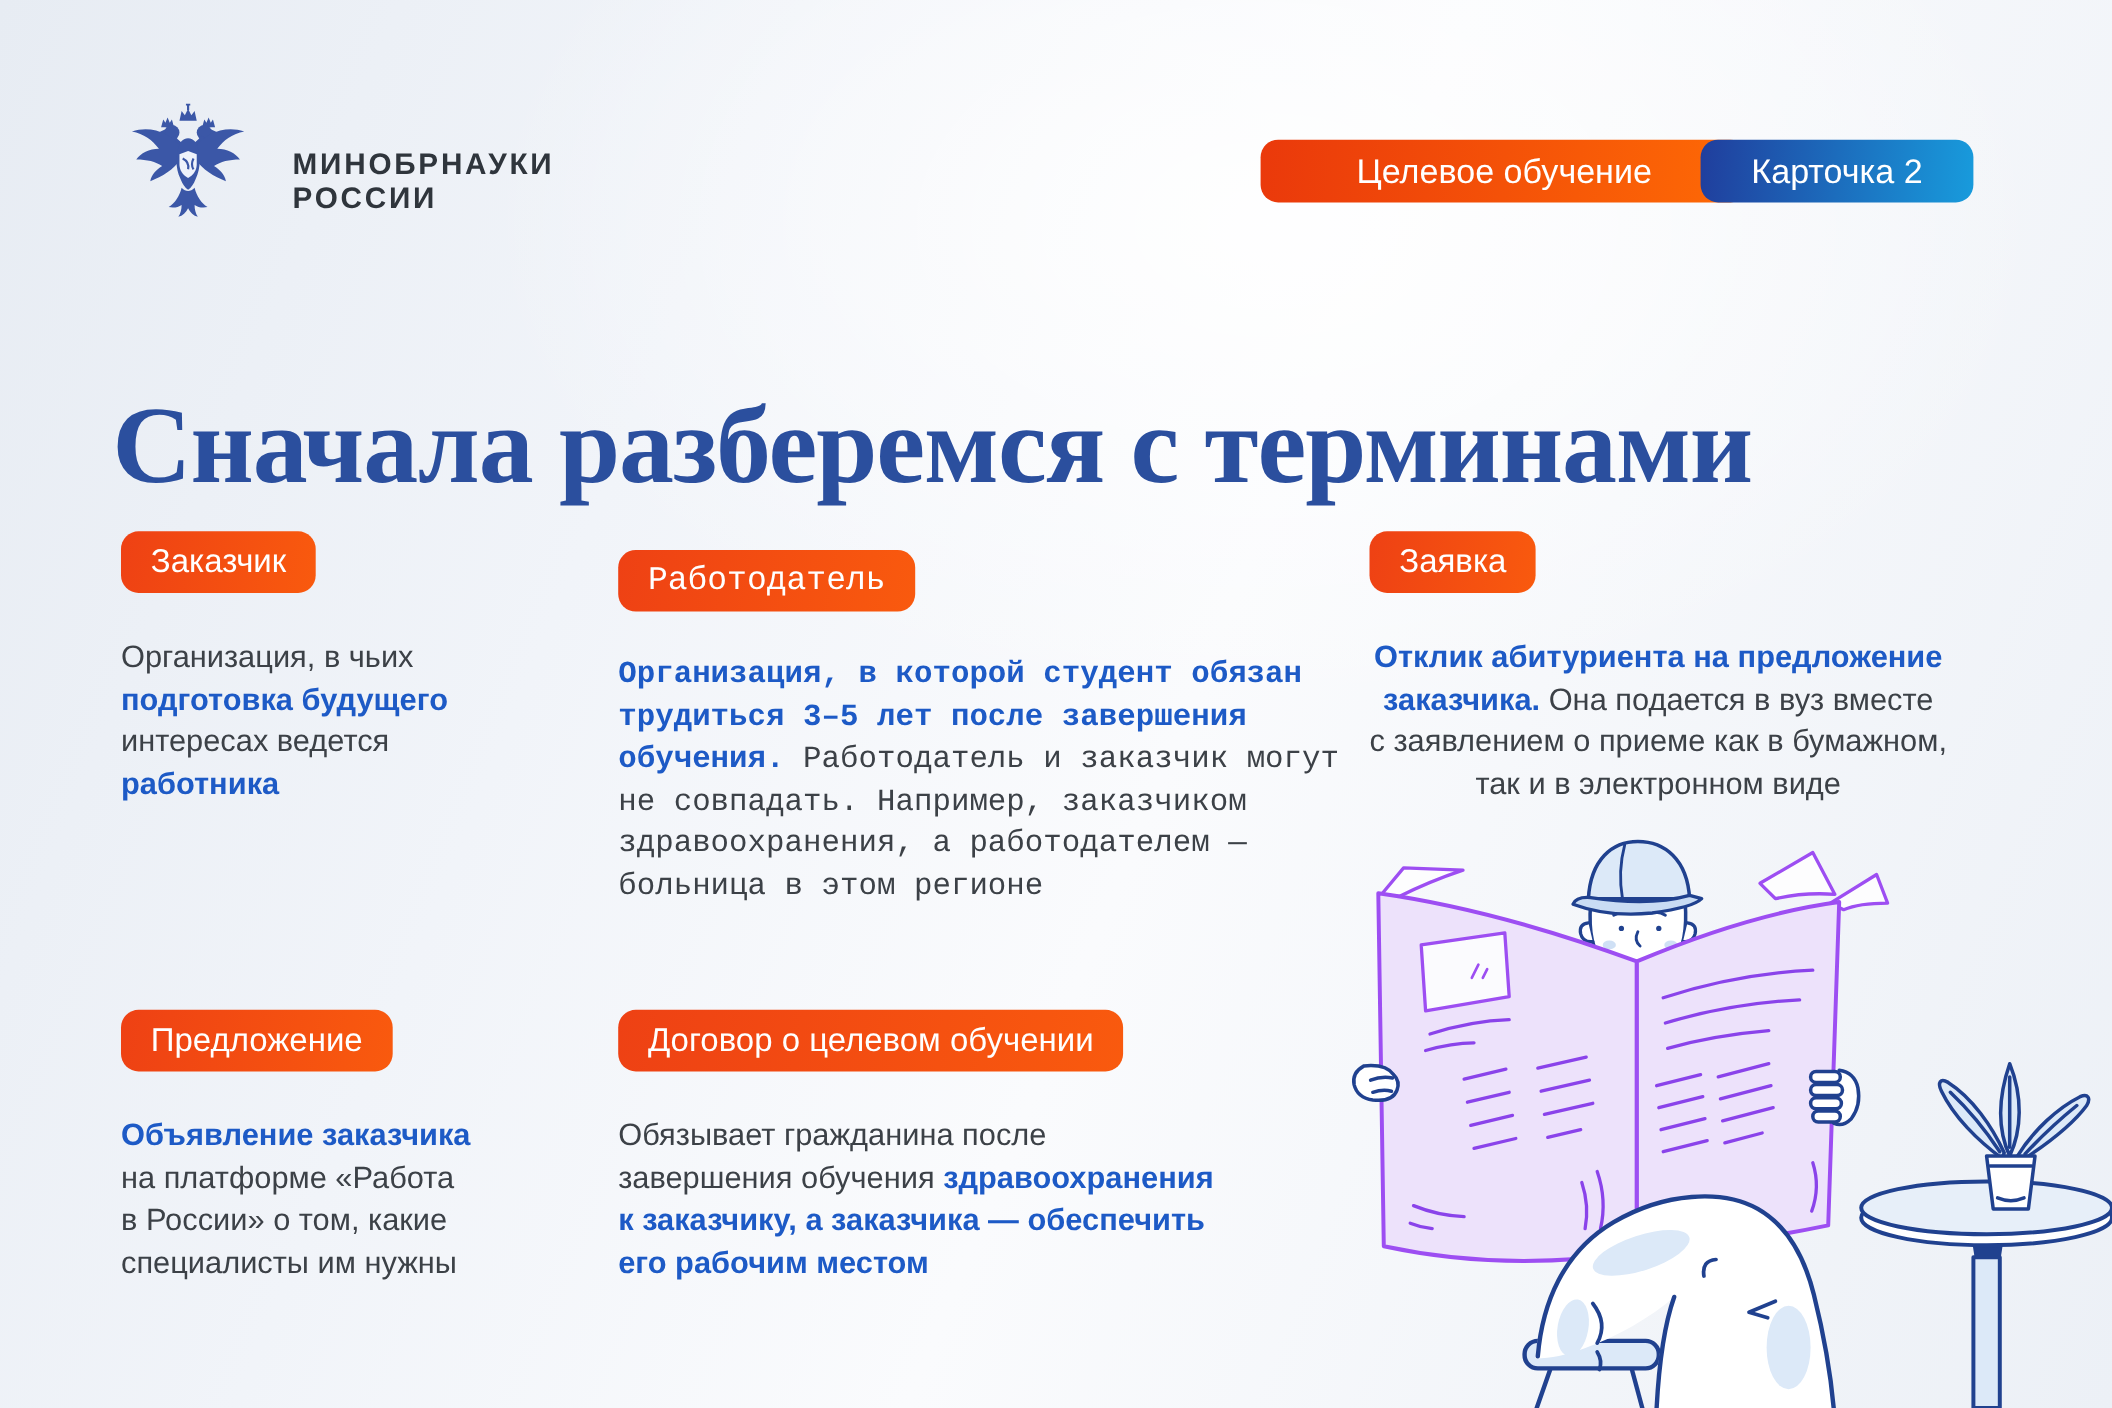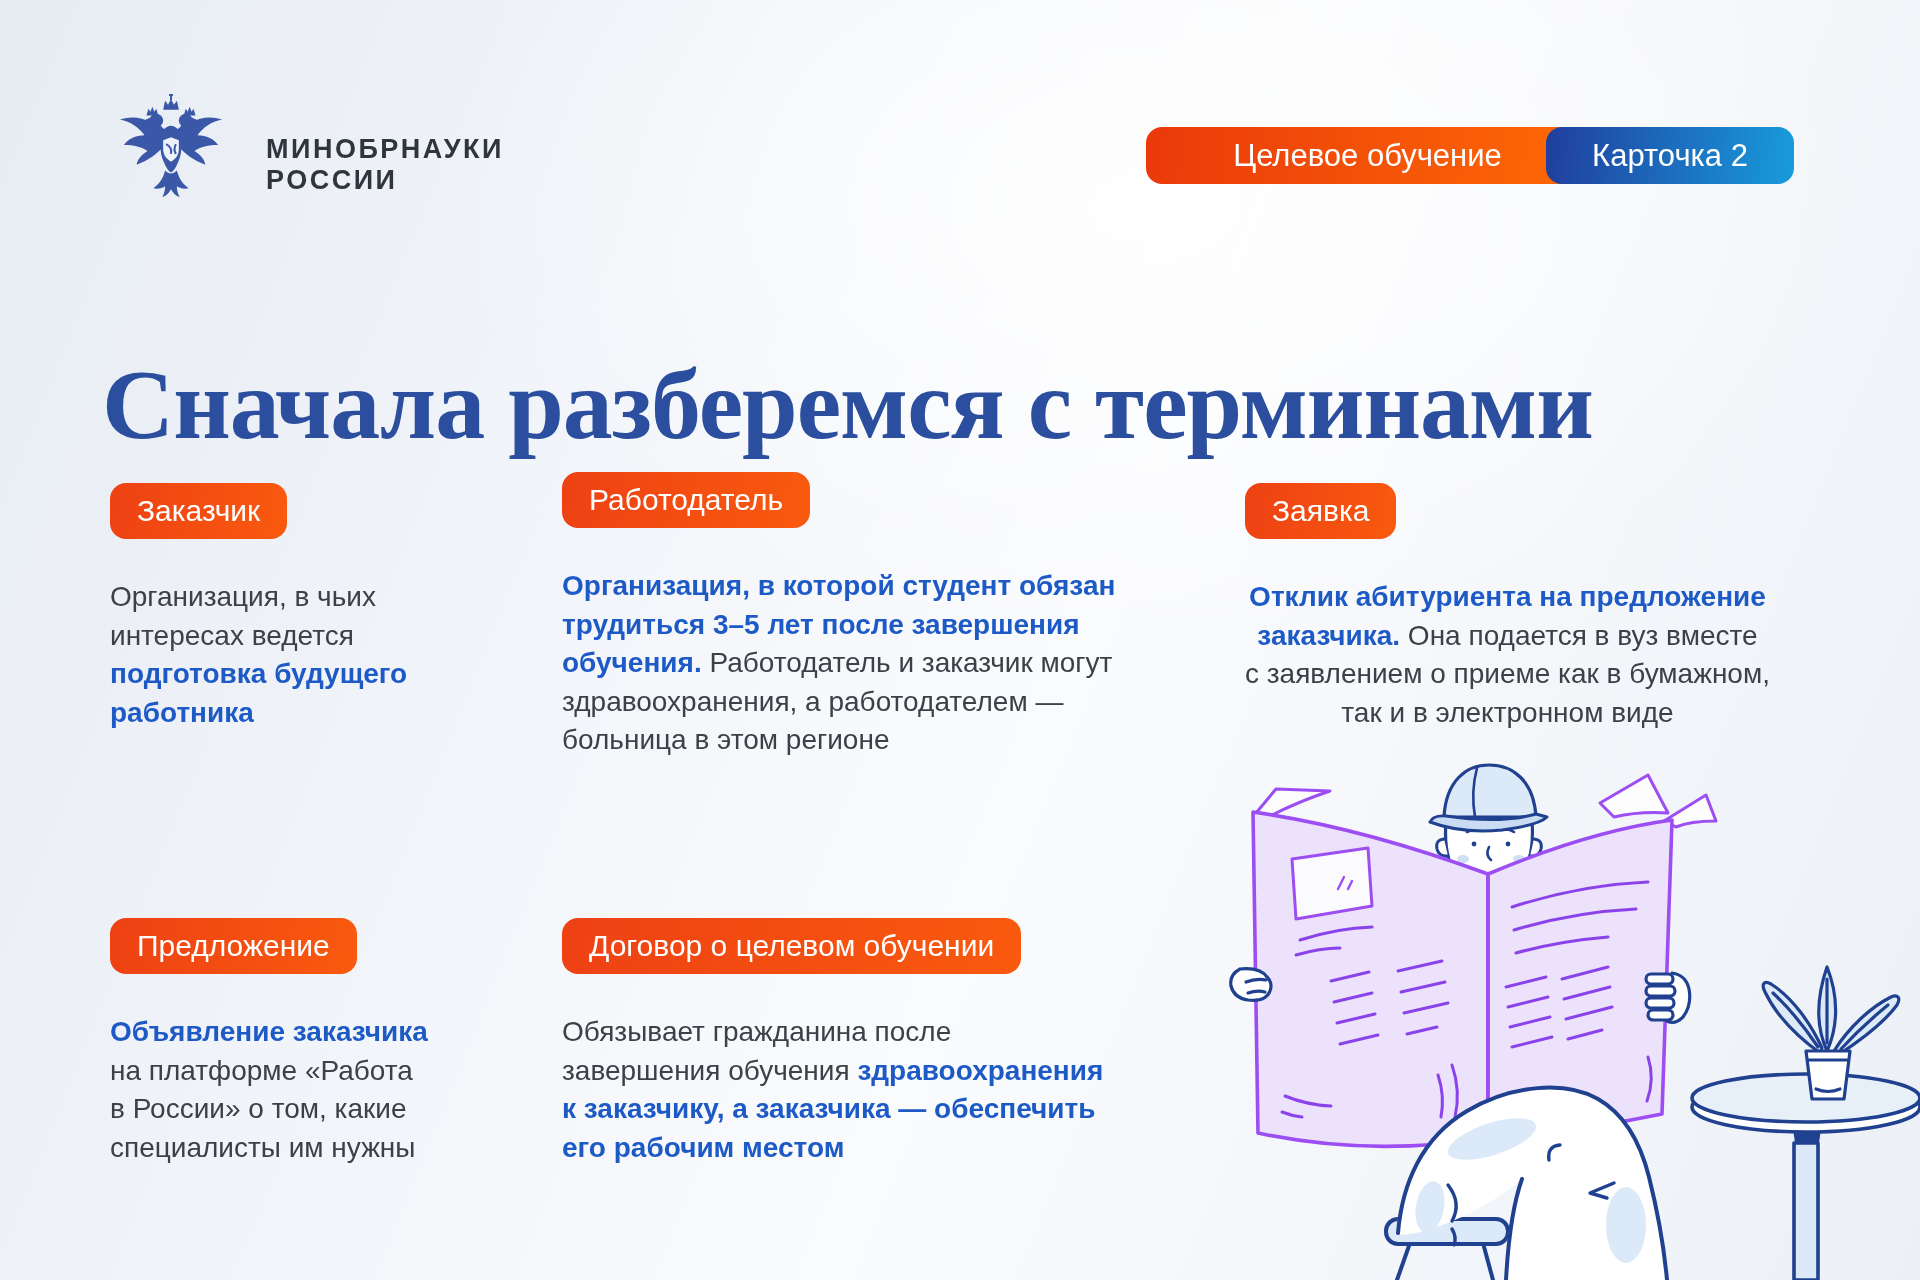--- a/index.html
+++ b/index.html
@@ -22,21 +22,21 @@
   .title{position:absolute;left:102px;top:283px;font-family:"Liberation Serif",serif;font-weight:bold;
     font-size:100px;line-height:1.1;color:#2b4f9e;letter-spacing:-1px;white-space:nowrap;}
   
   .term{position:absolute;}
   .tbadge{display:inline-flex;align-items:center;height:56px;padding:0 27px;border-radius:16px;
     background:linear-gradient(100deg,#ee4114,#f95a0e);color:#fff;font-size:30px;white-space:nowrap;}
   .tdesc{position:absolute;left:0;top:95px;font-size:28px;line-height:38.5px;color:#3c4147;}
   .tdesc .tline{white-space:nowrap;}
   .tdesc .strong{font-weight:bold;color:#1d5ac6;}
   .t1{left:110px;top:483px;}
-  .t2{left:562px;top:472px;}
+  .t2{left:562px;top:500px;font-family:Liberation Mono, monospace;}
   .t3{left:1245px;top:483px;text-align:center;}
   .t4{left:110px;top:918px;}
   .t5{left:562px;top:918px;}
   .illo{position:absolute;left:1000px;top:755px;}
 </style>
 </head>
 <body>
 
 <div class="page">
 
@@ -67,31 +67,32 @@
 
   <div class="hbadge orange">Целевое обучение</div>
   <div class="hbadge blue">Карточка 2</div>
 
   <h1 class="title">Сначала разберемся с терминами</h1>
 
   <div class="term t1">
     <span class="tbadge">Заказчик</span>
     <div class="tdesc">
         <div class="tline"><span>Организация, в чьих</span></div>
+        <div class="tline"><span class="strong">подготовка будущего</span></div>
         <div class="tline"><span>интересах ведется</span></div>
-        <div class="tline"><span class="strong">подготовка будущего</span></div>
         <div class="tline"><span class="strong">работника</span></div>
       </div>
   </div>
   <div class="term t2">
     <span class="tbadge">Работодатель</span>
     <div class="tdesc">
         <div class="tline"><span class="strong">Организация, в которой студент обязан</span></div>
         <div class="tline"><span class="strong">трудиться 3–5 лет после завершения</span></div>
         <div class="tline"><span class="strong">обучения.</span><span> Работодатель и заказчик могут</span></div>
+        <div class="tline"><span>не совпадать. Например, заказчиком</span></div>
         <div class="tline"><span>здравоохранения, а работодателем —</span></div>
         <div class="tline"><span>больница в этом регионе</span></div>
       </div>
   </div>
   <div class="term t3">
     <span class="tbadge">Заявка</span>
     <div class="tdesc">
         <div class="tline"><span class="strong">Отклик абитуриента на предложение</span></div>
         <div class="tline"><span class="strong">заказчика.</span><span> Она подается в вуз вместе</span></div>
         <div class="tline"><span>с заявлением о приеме как в бумажном,</span></div>

